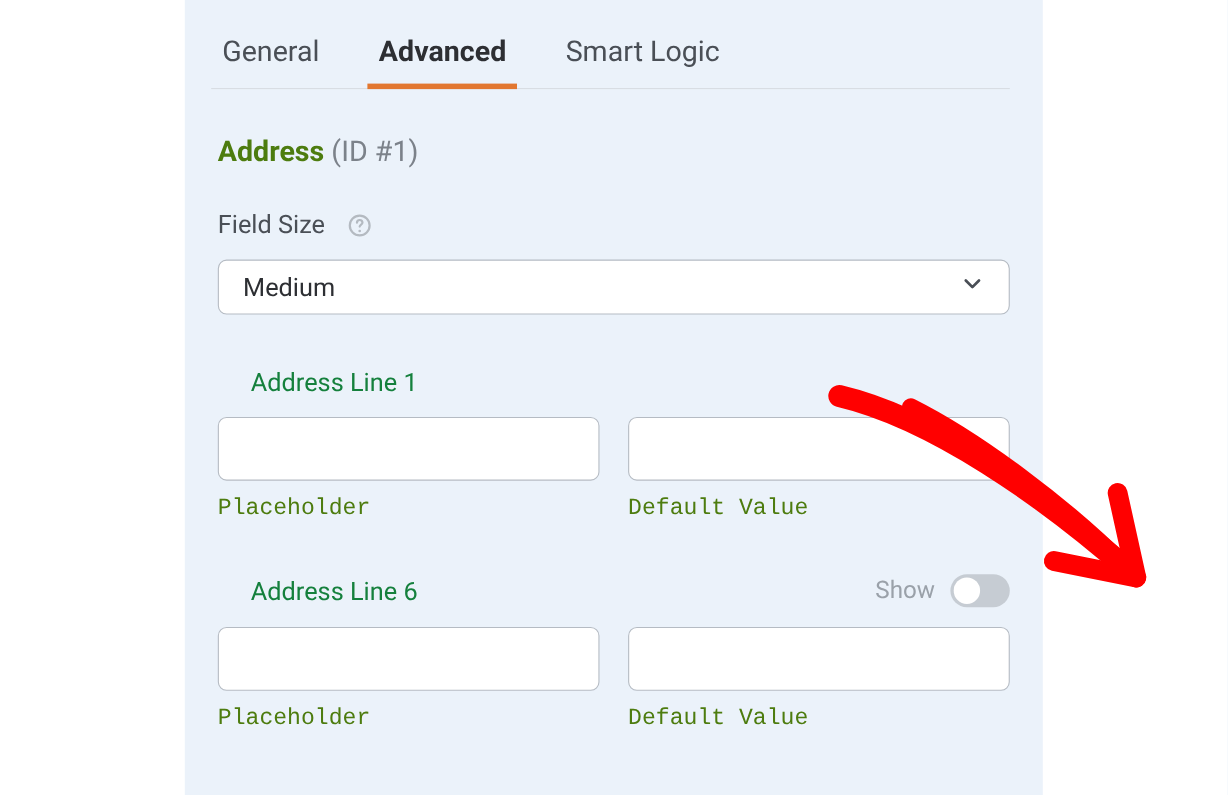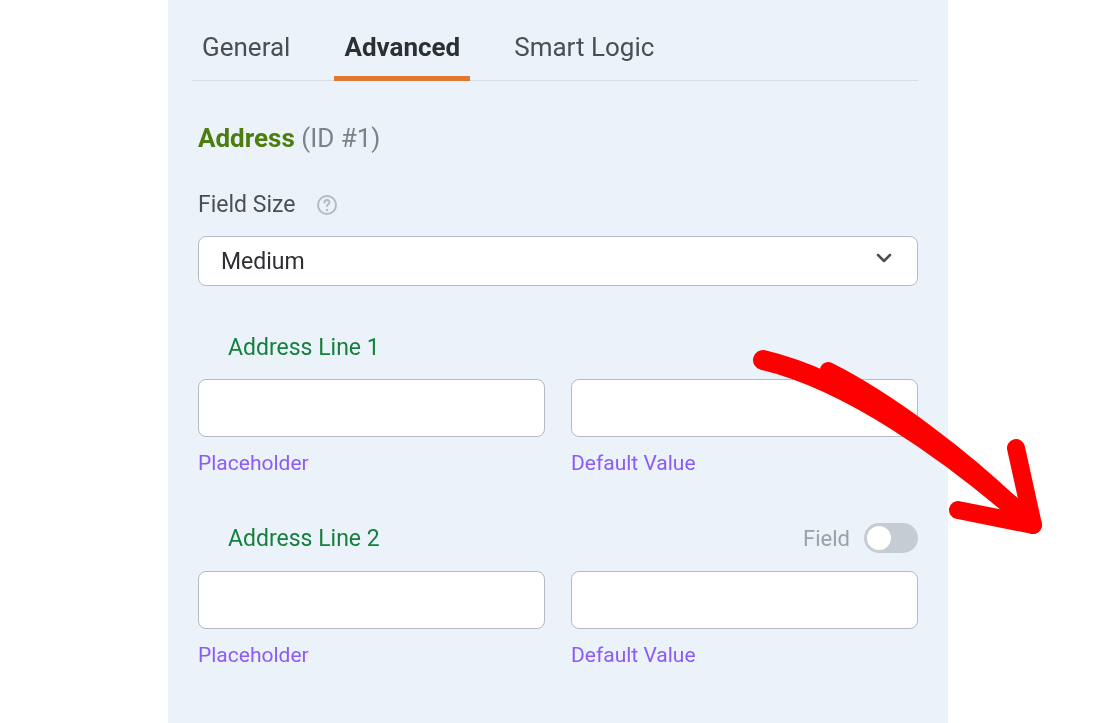--- a/index.html
+++ b/index.html
@@ -98,21 +98,22 @@
       background: #fff;
       border: 1px solid #b5bbc3;
       border-radius: 8px;
       font-size: 20px;
       padding: 0 16px;
       color: #2d2f33;
     }
     .subfield-label {
       margin-top: 14px;
       font-size: 21px;
-      color: #8b5cf6;
+      color: #4d7c0f;
+      font-family: Liberation Mono, monospace;
     }
     .group-header {
       margin-top: 48px;
       display: flex;
       justify-content: space-between;
       align-items: center;
     }
     .group-title {
       font-size: 23px;
       color: #15803d;
@@ -197,23 +198,23 @@
       <input class="text-input" type="text" style="">
       <div class="subfield-label">Placeholder</div>
     </div>
     <div class="subfield-col">
       <input class="text-input" type="text" style="">
       <div class="subfield-label">Default Value</div>
     </div>
   </div>
 
   <div class="group-header">
-    <div class="group-title">Address Line 2</div>
+    <div class="group-title">Address Line 6</div>
     <div class="toggle-group">
-      <span class="toggle-label">Field</span>
+      <span class="toggle-label">Show</span>
       <div class="toggle">
         <div class="toggle-knob"></div>
       </div>
     </div>
   </div>
   <div class="subfield-row">
     <div class="subfield-col">
       <input class="text-input" type="text" style="">
       <div class="subfield-label">Placeholder</div>
     </div>

